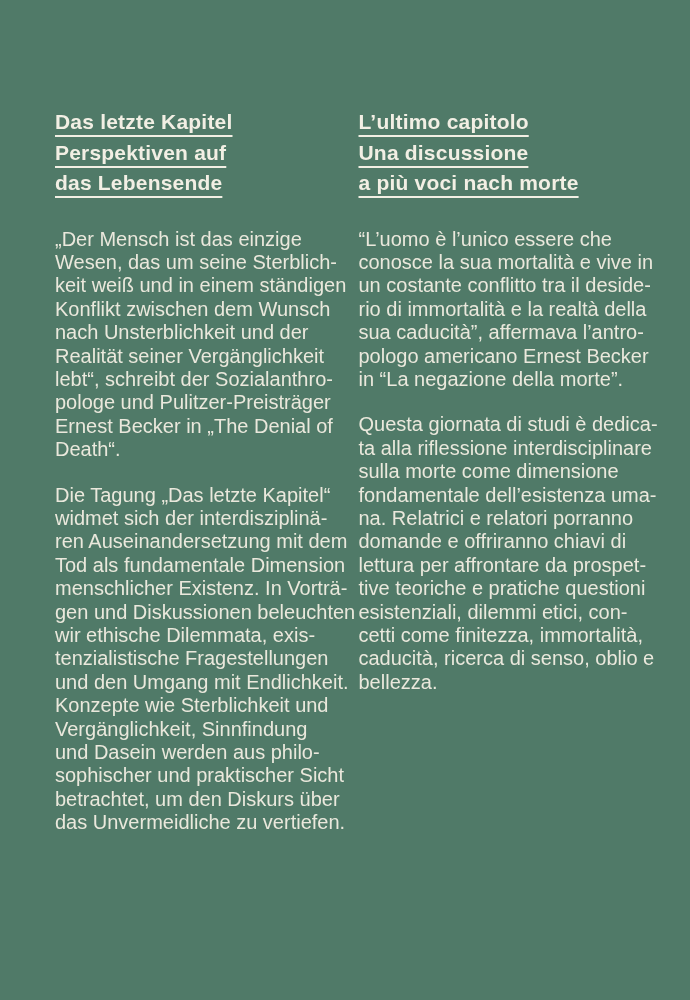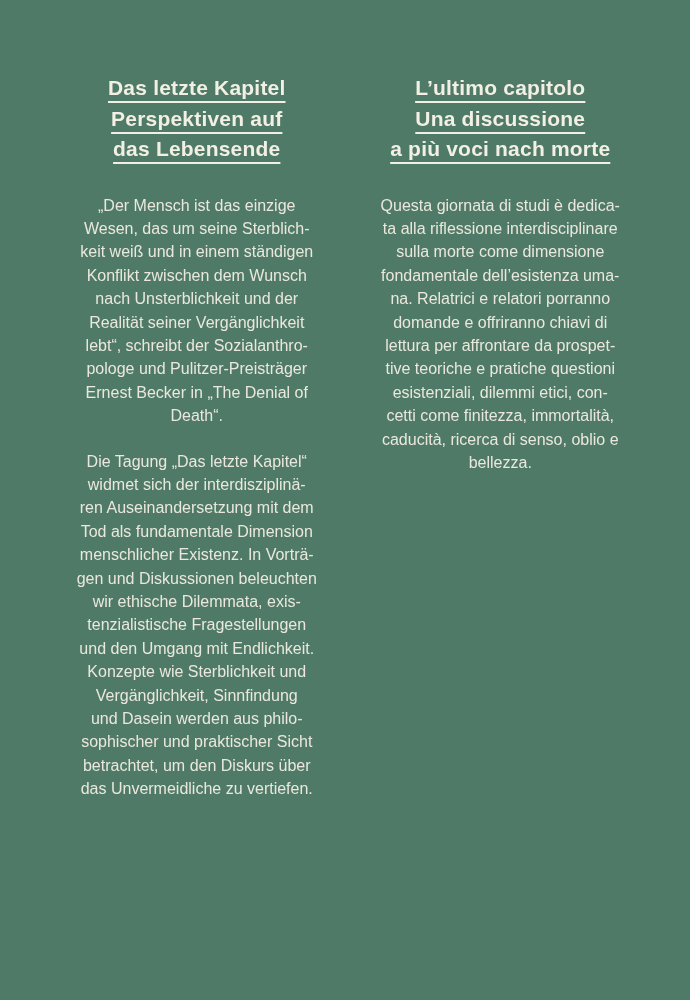--- a/index.html
+++ b/index.html
@@ -10,22 +10,21 @@
     width: 690px;
     height: 1000px;
     background: #507a68;
     font-family: "Liberation Sans", sans-serif;
     overflow: hidden;
   }
   .page {
     box-sizing: border-box;
     width: 690px;
     height: 1000px;
-    padding: 73px 48px 0 55px;
-    text-align: center;
+    padding: 107px 48px 0 55px;
   }
   .columns {
     display: grid;
     grid-template-columns: 1fr 1fr;
     column-gap: 20px;
   }
   .col {
     min-width: 0;
   }
   .heading {
@@ -36,21 +35,21 @@
     letter-spacing: 0.2px;
     color: #f2efe4;
     white-space: pre-line;
     text-decoration: underline;
     text-decoration-thickness: 2px;
     text-underline-offset: 6px;
     text-decoration-color: #f2efe4;
   }
   .para {
     margin: 0 0 22px 0;
-    font-size: 16px;
+    font-size: 20px;
     line-height: 23.4px;
     font-weight: 400;
     color: #eae8dc;
     white-space: pre;
   }
 </style>
 </head>
 <body>
 
 <div class="page">
@@ -84,20 +83,27 @@
 und Dasein werden aus philo-
 sophischer und praktischer Sicht
 betrachtet, um den Diskurs über
 das Unvermeidliche zu vertiefen.</p>
     </section>
 
     <section class="col">
       <h2 class="heading">L’ultimo capitolo
 Una discussione
 a più voci nach morte</h2>
+      <p class="para">“L’uomo è l’unico essere che
+conosce la sua mortalità e vive in
+un costante conflitto tra il deside-
+rio di immortalità e la realtà della
+sua caducità”, affermava l’antro-
+pologo americano Ernest Becker
+in “La negazione della morte”.</p>
       <p class="para">Questa giornata di studi è dedica-
 ta alla riflessione interdisciplinare
 sulla morte come dimensione
 fondamentale dell’esistenza uma-
 na. Relatrici e relatori porranno
 domande e offriranno chiavi di
 lettura per affrontare da prospet-
 tive teoriche e pratiche questioni
 esistenziali, dilemmi etici, con-
 cetti come finitezza, immortalità,

